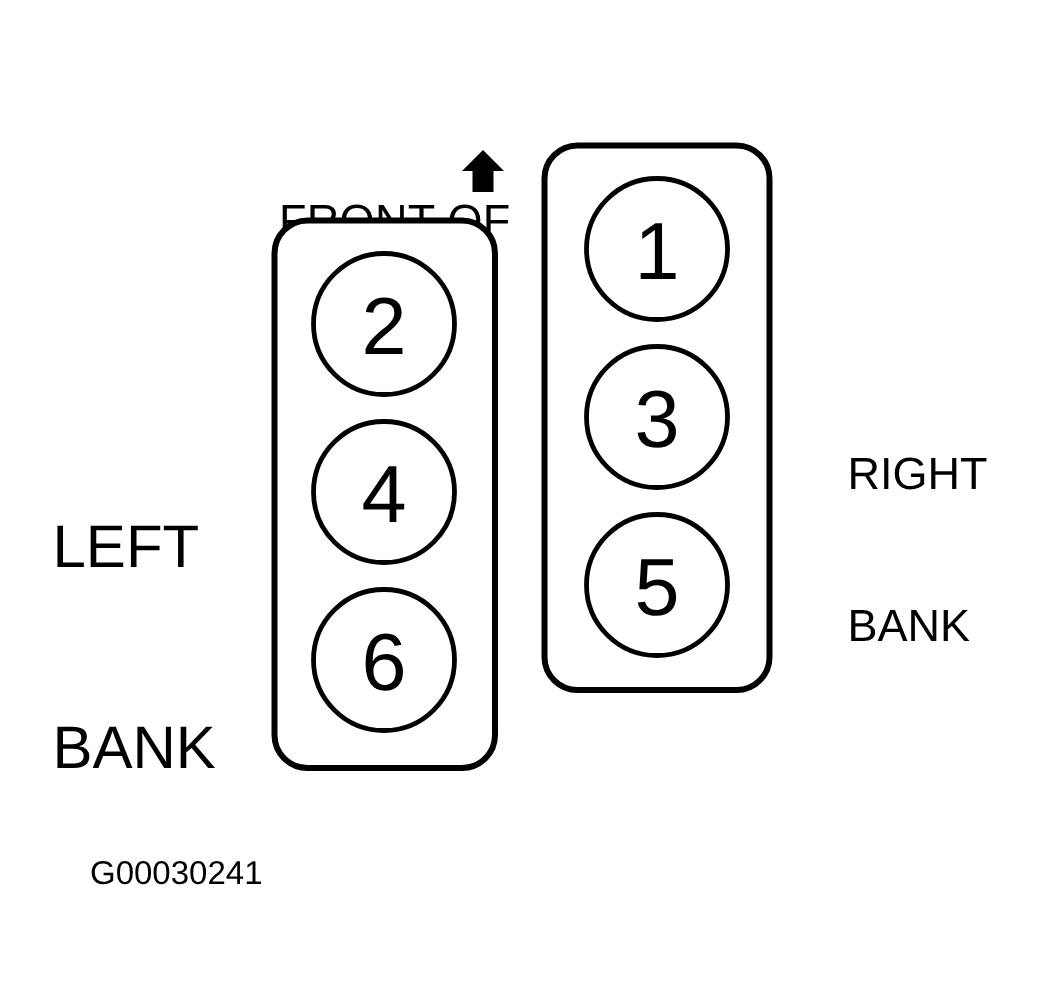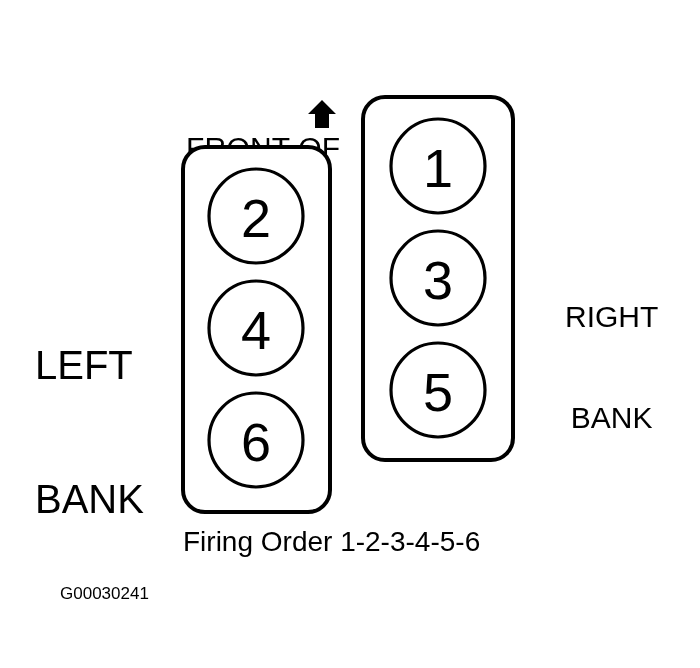--- a/index.html
+++ b/index.html
@@ -45,36 +45,35 @@
   
   #left-bank-label {
     left: 35px;
     top: 253px;
     font-size: 40px;
   }
   #right-bank-label {
     left: 565px;
     top: 233px;
     font-size: 30px;
-    text-align: center;
   }
   .bank-label .line { display: block; }
 
   
   #firing-order-caption {
     left: 183px;
     top: 526px;
     font-size: 28px;
   }
 
   
   #reference-code {
     left: 60px;
-    top: 584px;
-    font-size: 17px;
+    top: 570px;
+    font-size: 22px;
   }
 
   
   #engine-diagram {
     position: absolute;
     left: 0;
     top: 0;
     width: 700px;
     height: 668px;
   }
@@ -149,17 +148,16 @@
     <g>
       <circle class="cylinder-circle" cx="438" cy="278" r="47"></circle>
       <text class="cylinder-number" x="438" y="280">3</text>
     </g>
     <g>
       <circle class="cylinder-circle" cx="438" cy="390" r="47"></circle>
       <text class="cylinder-number" x="438" y="392">5</text>
     </g>
   </svg>
 
-  <div class="label" id="firing-order-caption">Firing Order 1-2-3-4-5-6</div>
 
   <div class="label" id="reference-code">G00030241</div>
 
 </div>
 
 </body></html>

